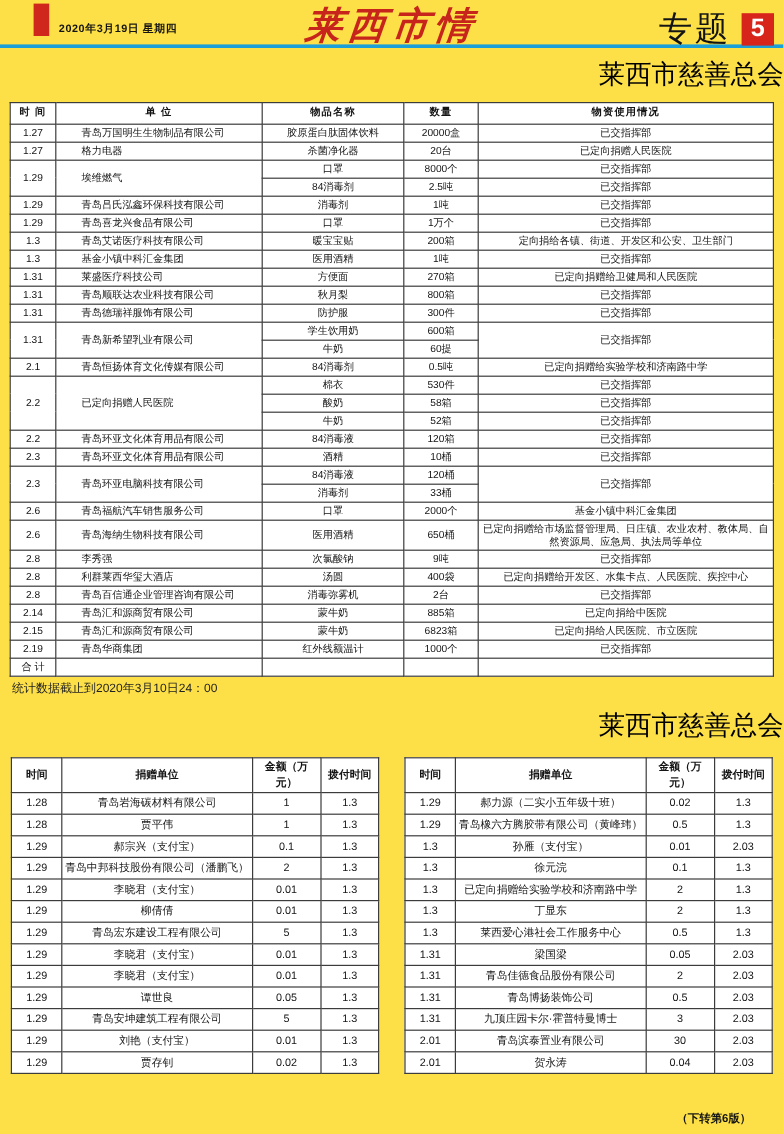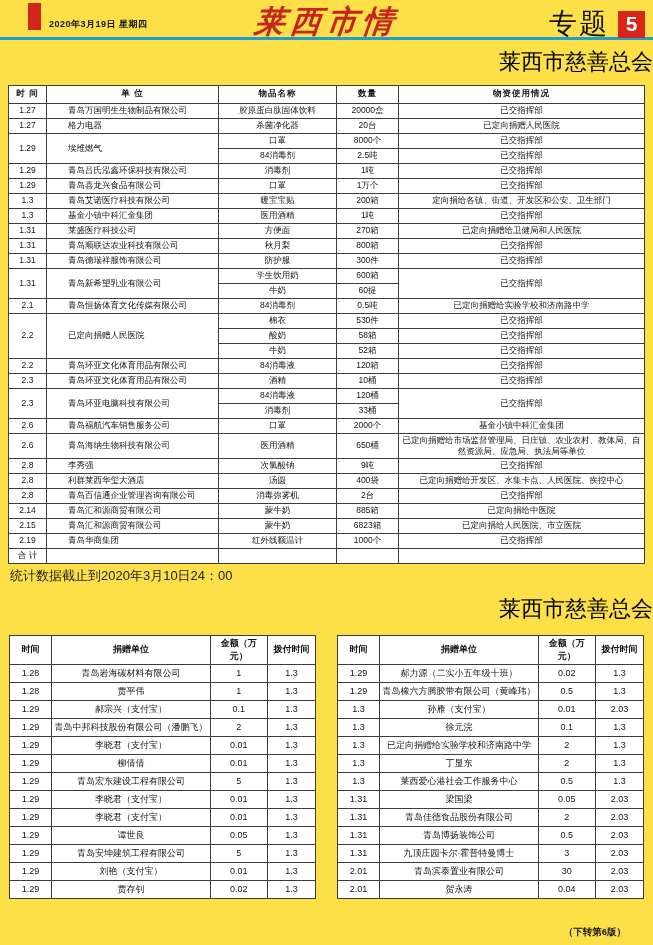--- a/index.html
+++ b/index.html
@@ -27,21 +27,21 @@
   .doc-title{text-align:right;font-weight:400;font-size:22px;line-height:1.22;color:#000;}
   .title-1{margin-top:9px;}
   .title-2{margin-top:11px;}
   
   table{border-collapse:collapse;table-layout:fixed;background:#fff;}
   th,td{border:1px solid #3c3c3c;overflow:hidden;word-break:break-all;}
   .maintable{width:637px;margin:9px auto 0;border:1.5px solid #222;}
   .maintable th{font-size:8.5px;font-weight:bold;height:15px;text-align:center;padding:1px 2px;letter-spacing:1px;}
   .maintable td{font-size:8.5px;line-height:11px;padding:1px 2px;text-align:center;height:12px;}
   .maintable td.col-1{text-align:left;padding-left:21px;}
-  .note{font-size:13px;margin:3px 4px 0 10px;color:#222;}
+  .note{font-size:10px;margin:3px 4px 0 10px;color:#222;}
   .funds-wrap{display:flex;justify-content:space-between;padding:0 9px;margin-top:12px;}
   .fundstable{width:307px;border:1.5px solid #222;}
   .fundstable th{font-size:9px;font-weight:bold;height:17px;text-align:center;padding:1px 2px;}
   .fundstable td{font-size:9px;line-height:11px;height:15px;padding:1px 2px;text-align:center;}
   .continuation{position:absolute;right:27px;bottom:6px;font-size:9.5px;font-weight:bold;}
 </style>
 </head>
 <body>
 
 <div class="page">

